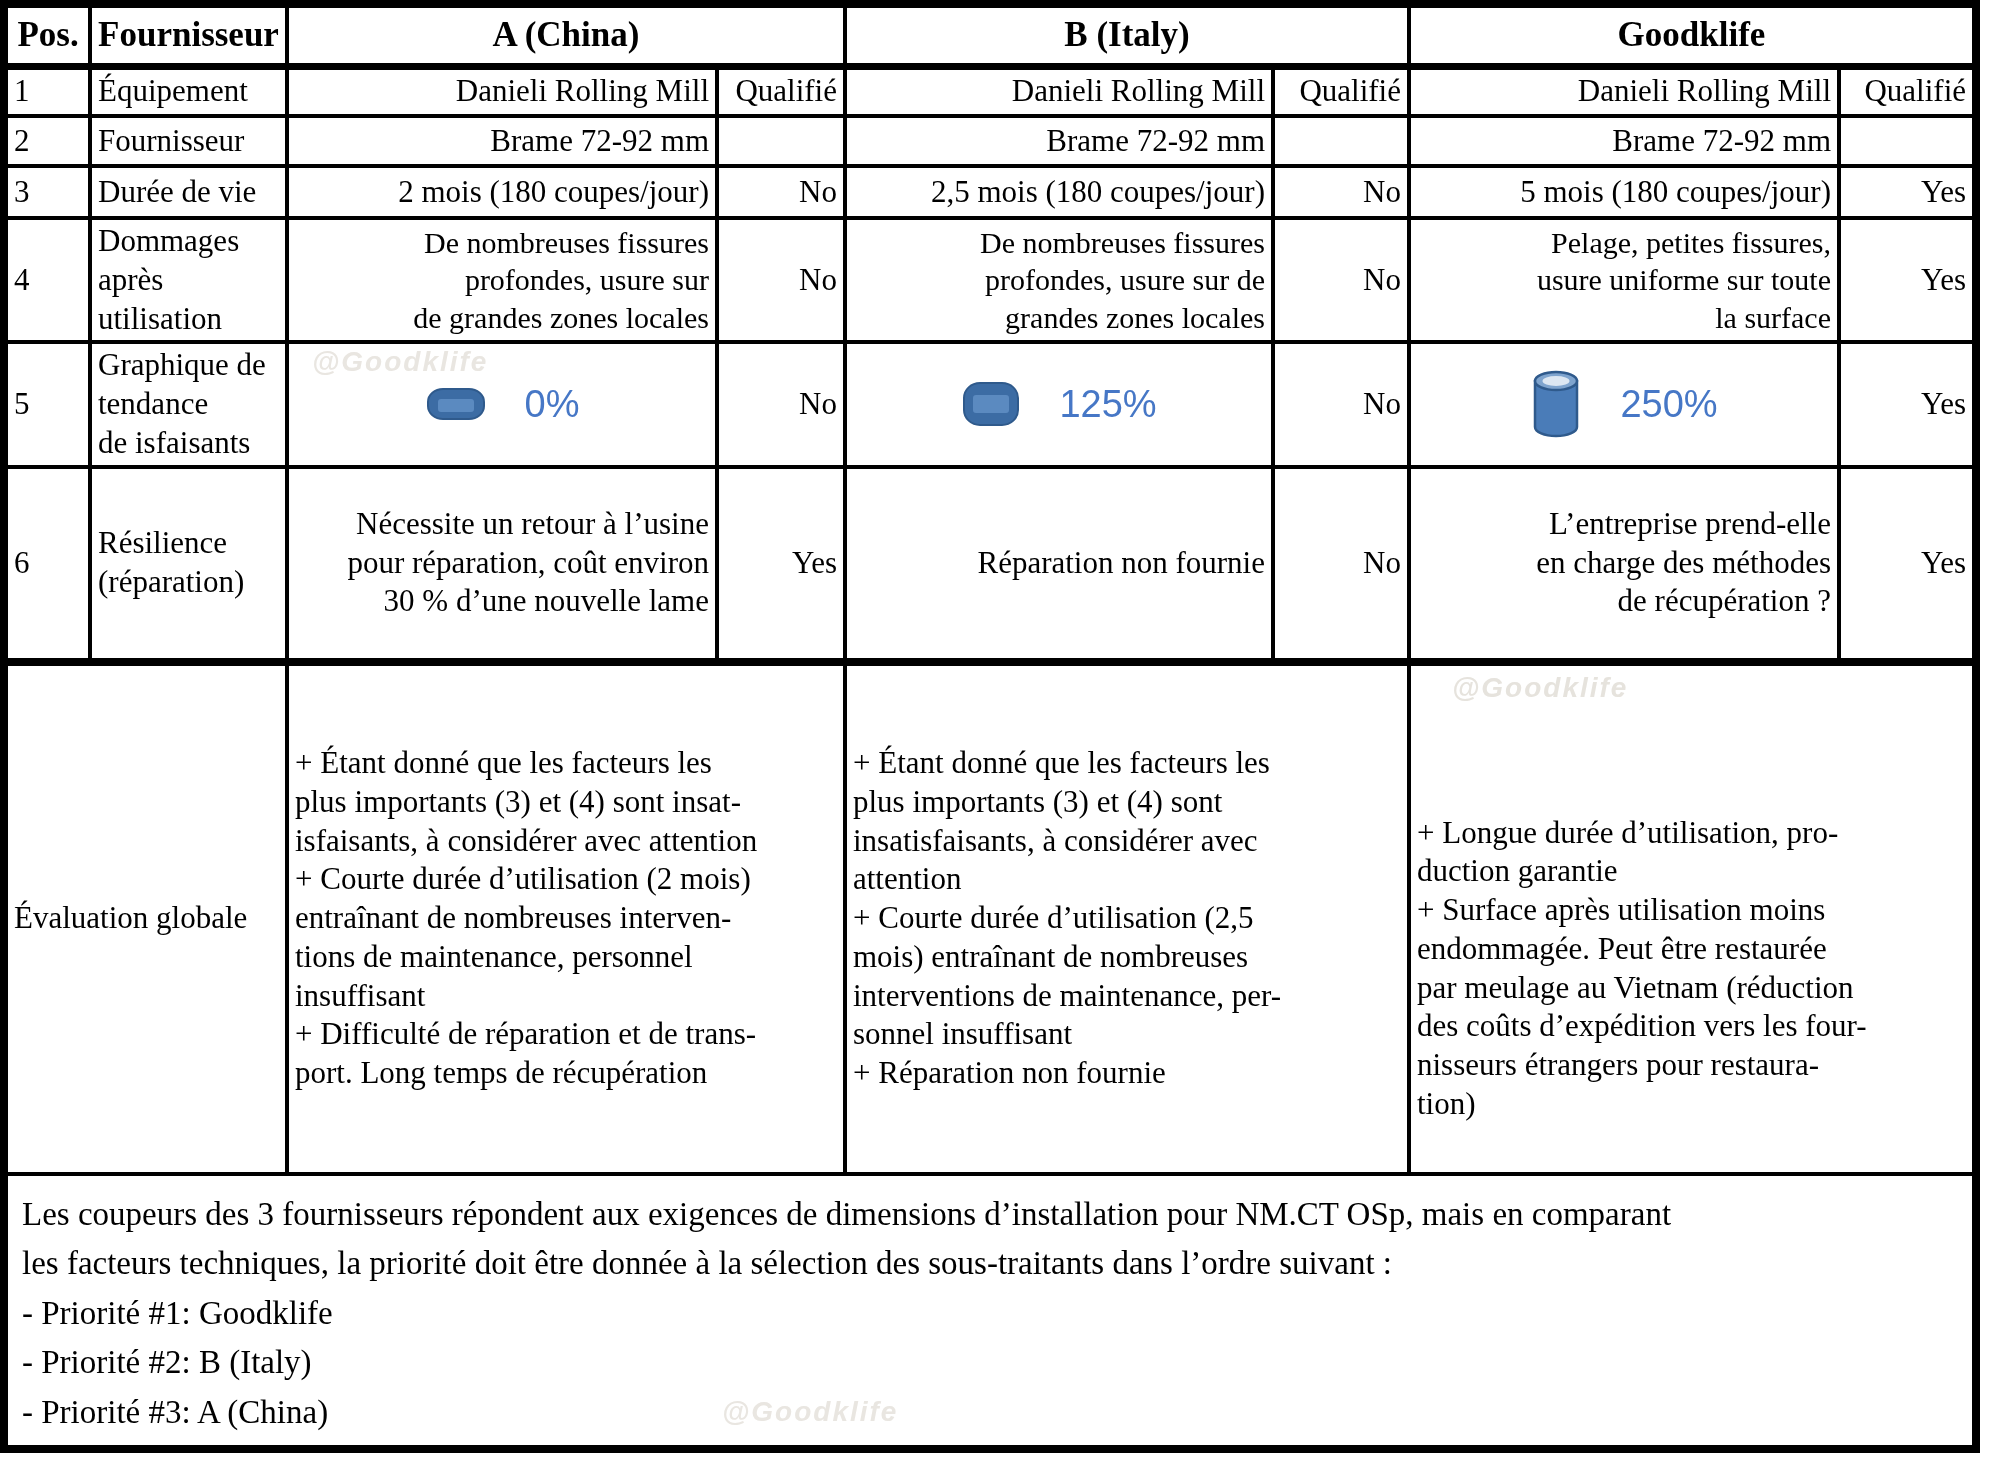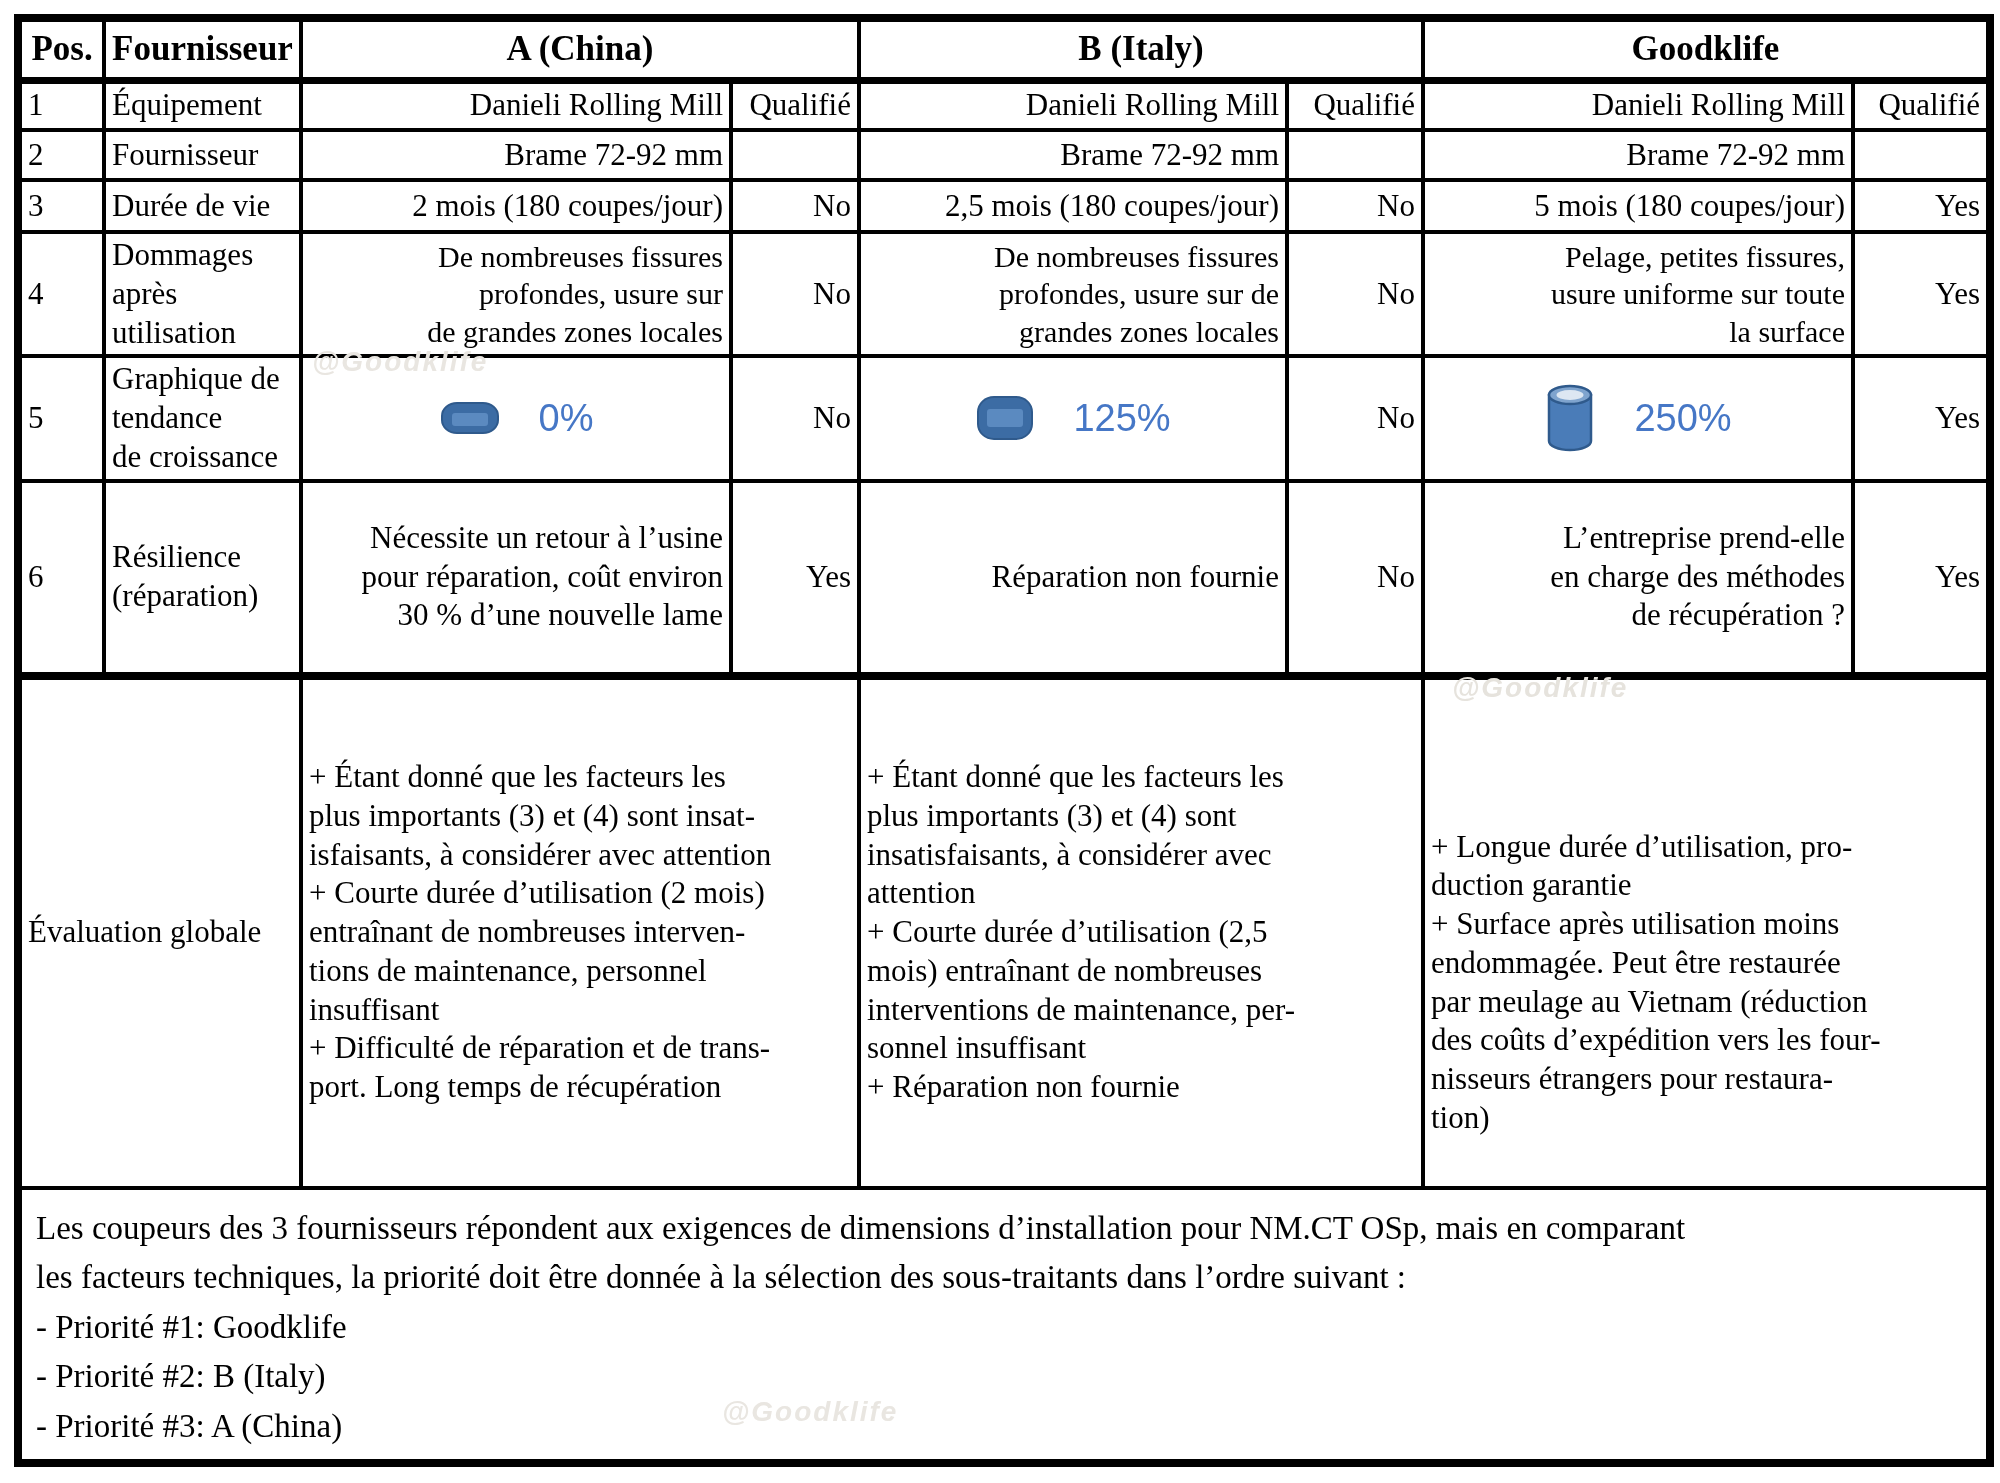--- a/index.html
+++ b/index.html
@@ -1,21 +1,20 @@
 <!DOCTYPE html>
 <html><head>
 <meta charset="utf-8">
 <style>
   html,body{margin:0;padding:0;background:#fff;}
   .page{
     position:relative;
     width:2000px;height:1483px;
     background:#fff;
     box-sizing:border-box;
-    padding:14px;
     font-family:"Liberation Serif", serif;
     color:#000;
     overflow:hidden;
   }
   table.cmp{
     border-collapse:collapse;
     table-layout:fixed;
     width:1972px;
     border:8px solid #000;
   }
@@ -150,21 +149,21 @@
       <td class="c pre" style="font-size:30px">Pelage, petites fissures,
 usure uniforme sur toute
 la surface</td>
       <td class="c">Yes</td>
     </tr>
 
     <tr style="height:114px">
       <td class="poscell">5</td>
       <td class="labcell pre">Graphique de
 tendance
-de croissance</td>
+de isfaisants</td>
       <td>
         <div class="growth">
           <span>
             <svg class="cyl" width="62" height="36" viewBox="0 0 62 36">
               <rect x="3" y="3" width="56" height="30" rx="15" ry="13" fill="#3c6ca4" stroke="#2f5a8c" stroke-width="2"></rect>
               <rect x="13" y="13" width="36" height="13" rx="3" fill="#5b8ac0"></rect>
             </svg>
           </span>
           <span class="pct">0%</span>
         </div>

